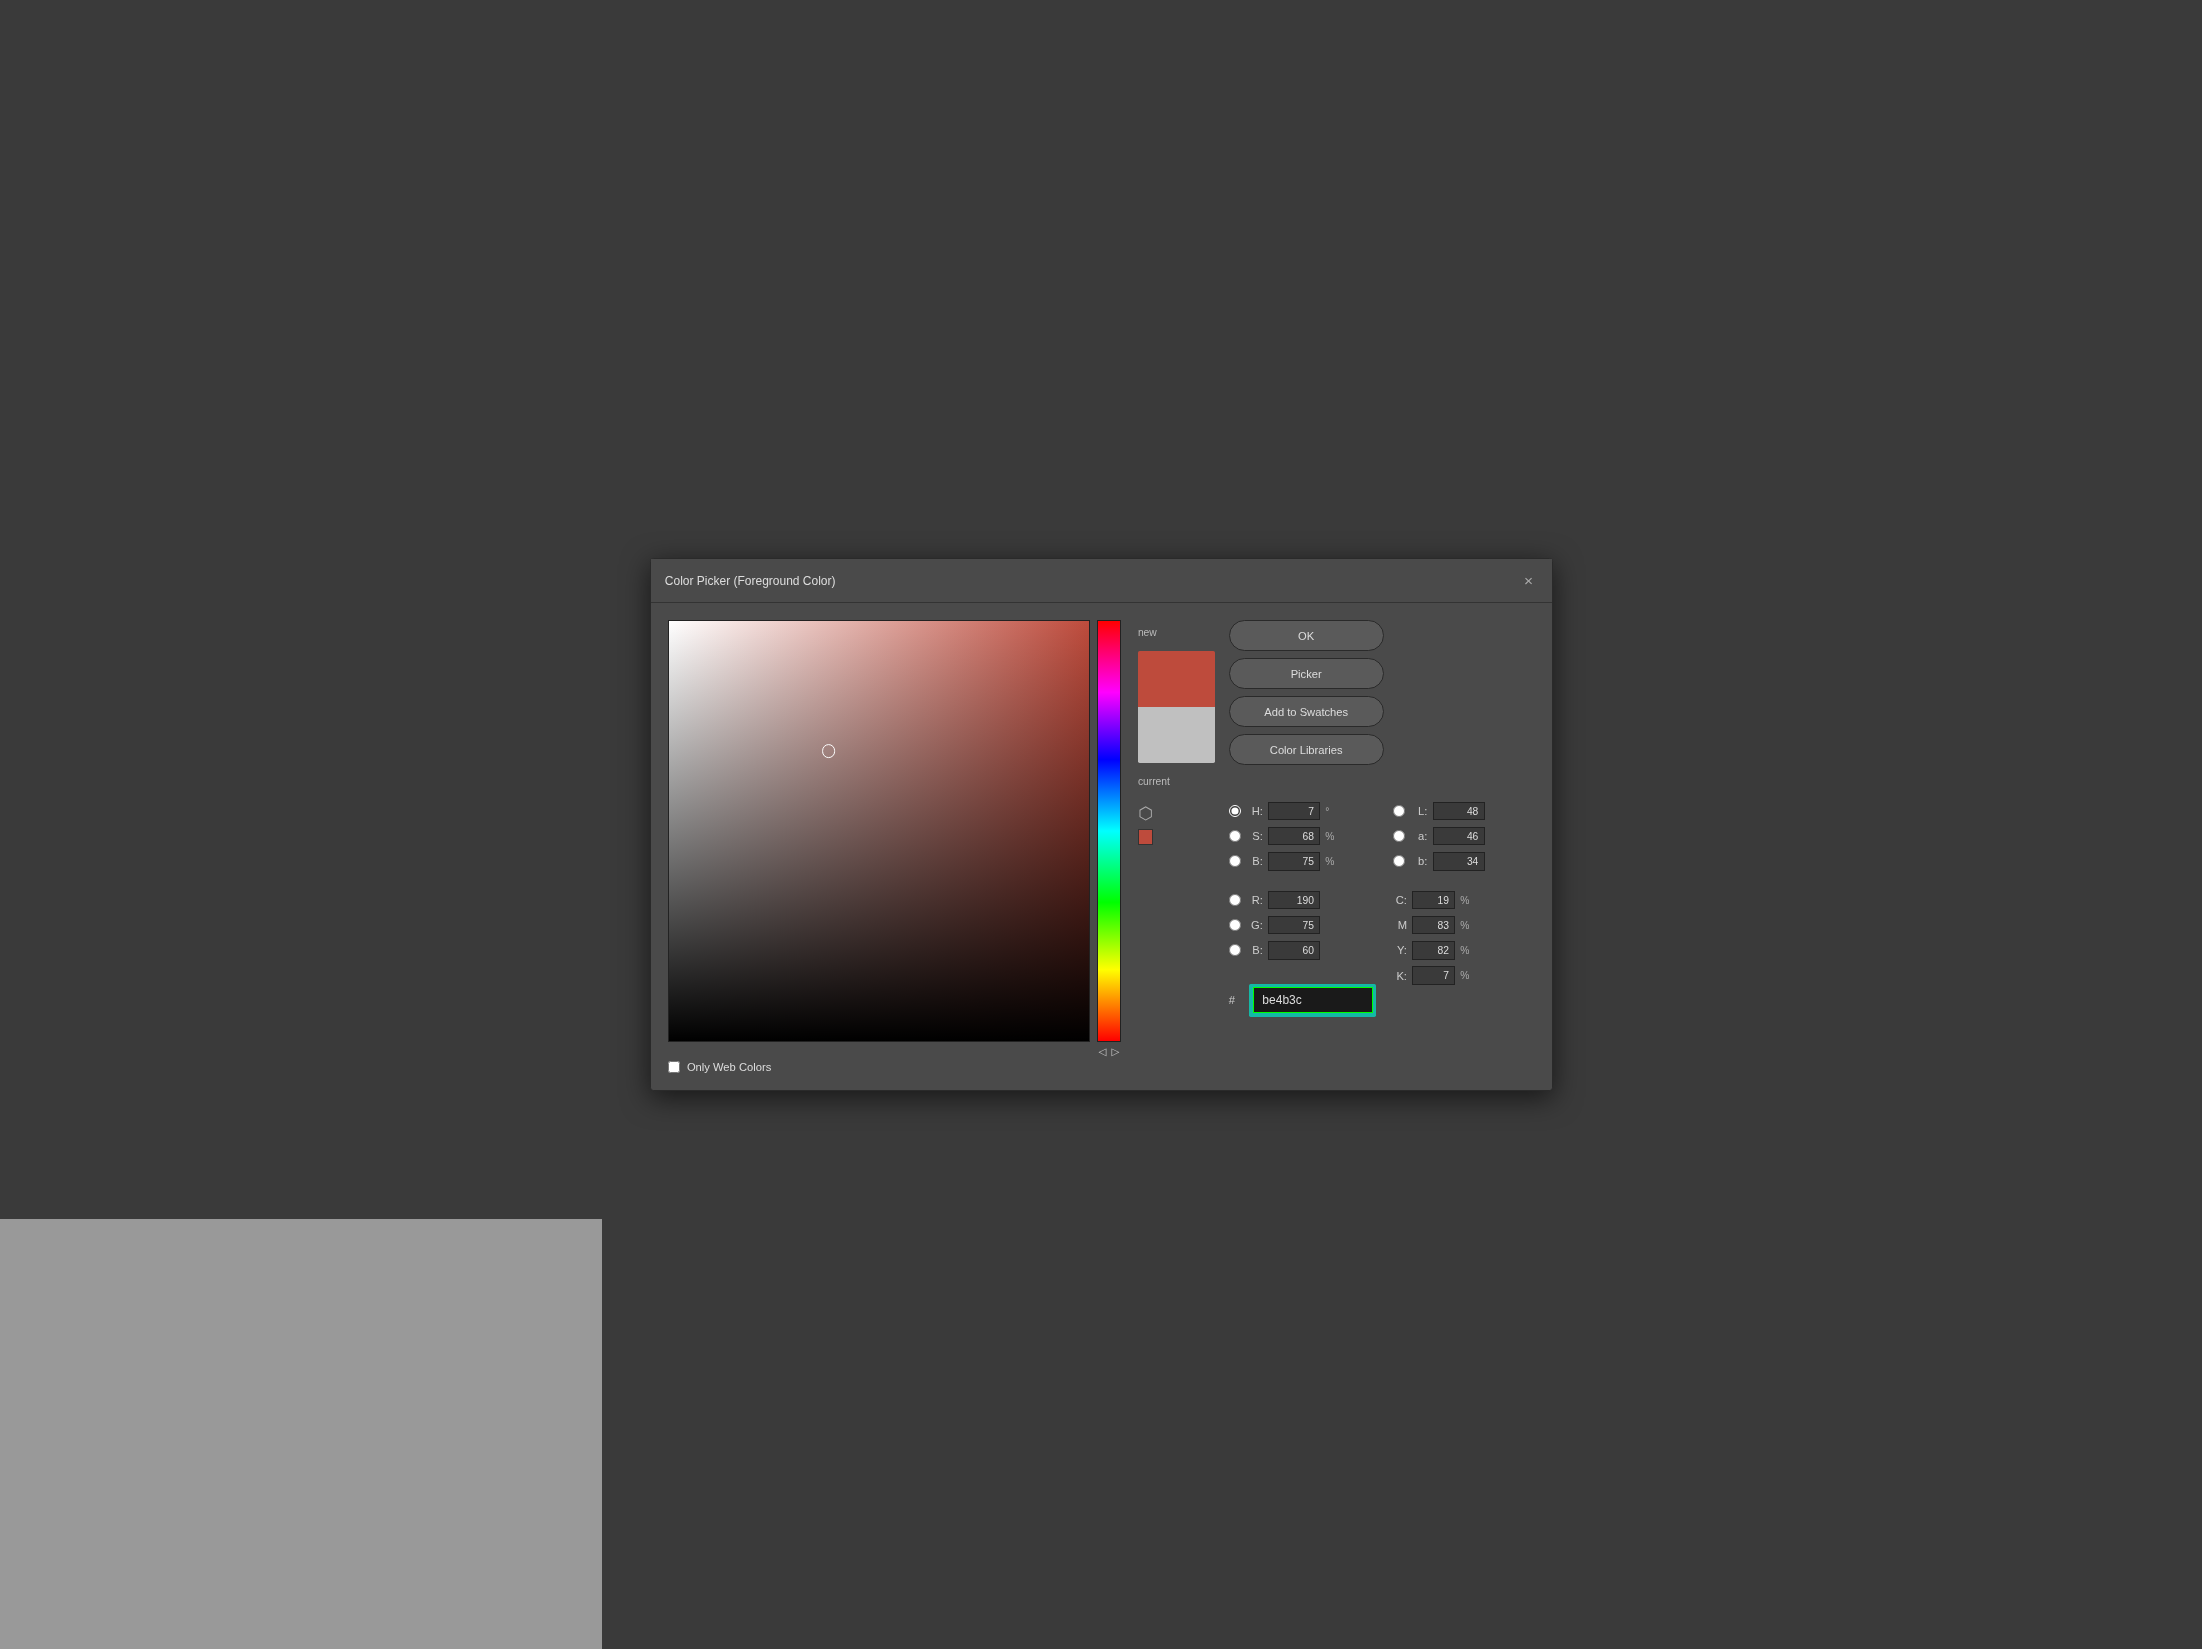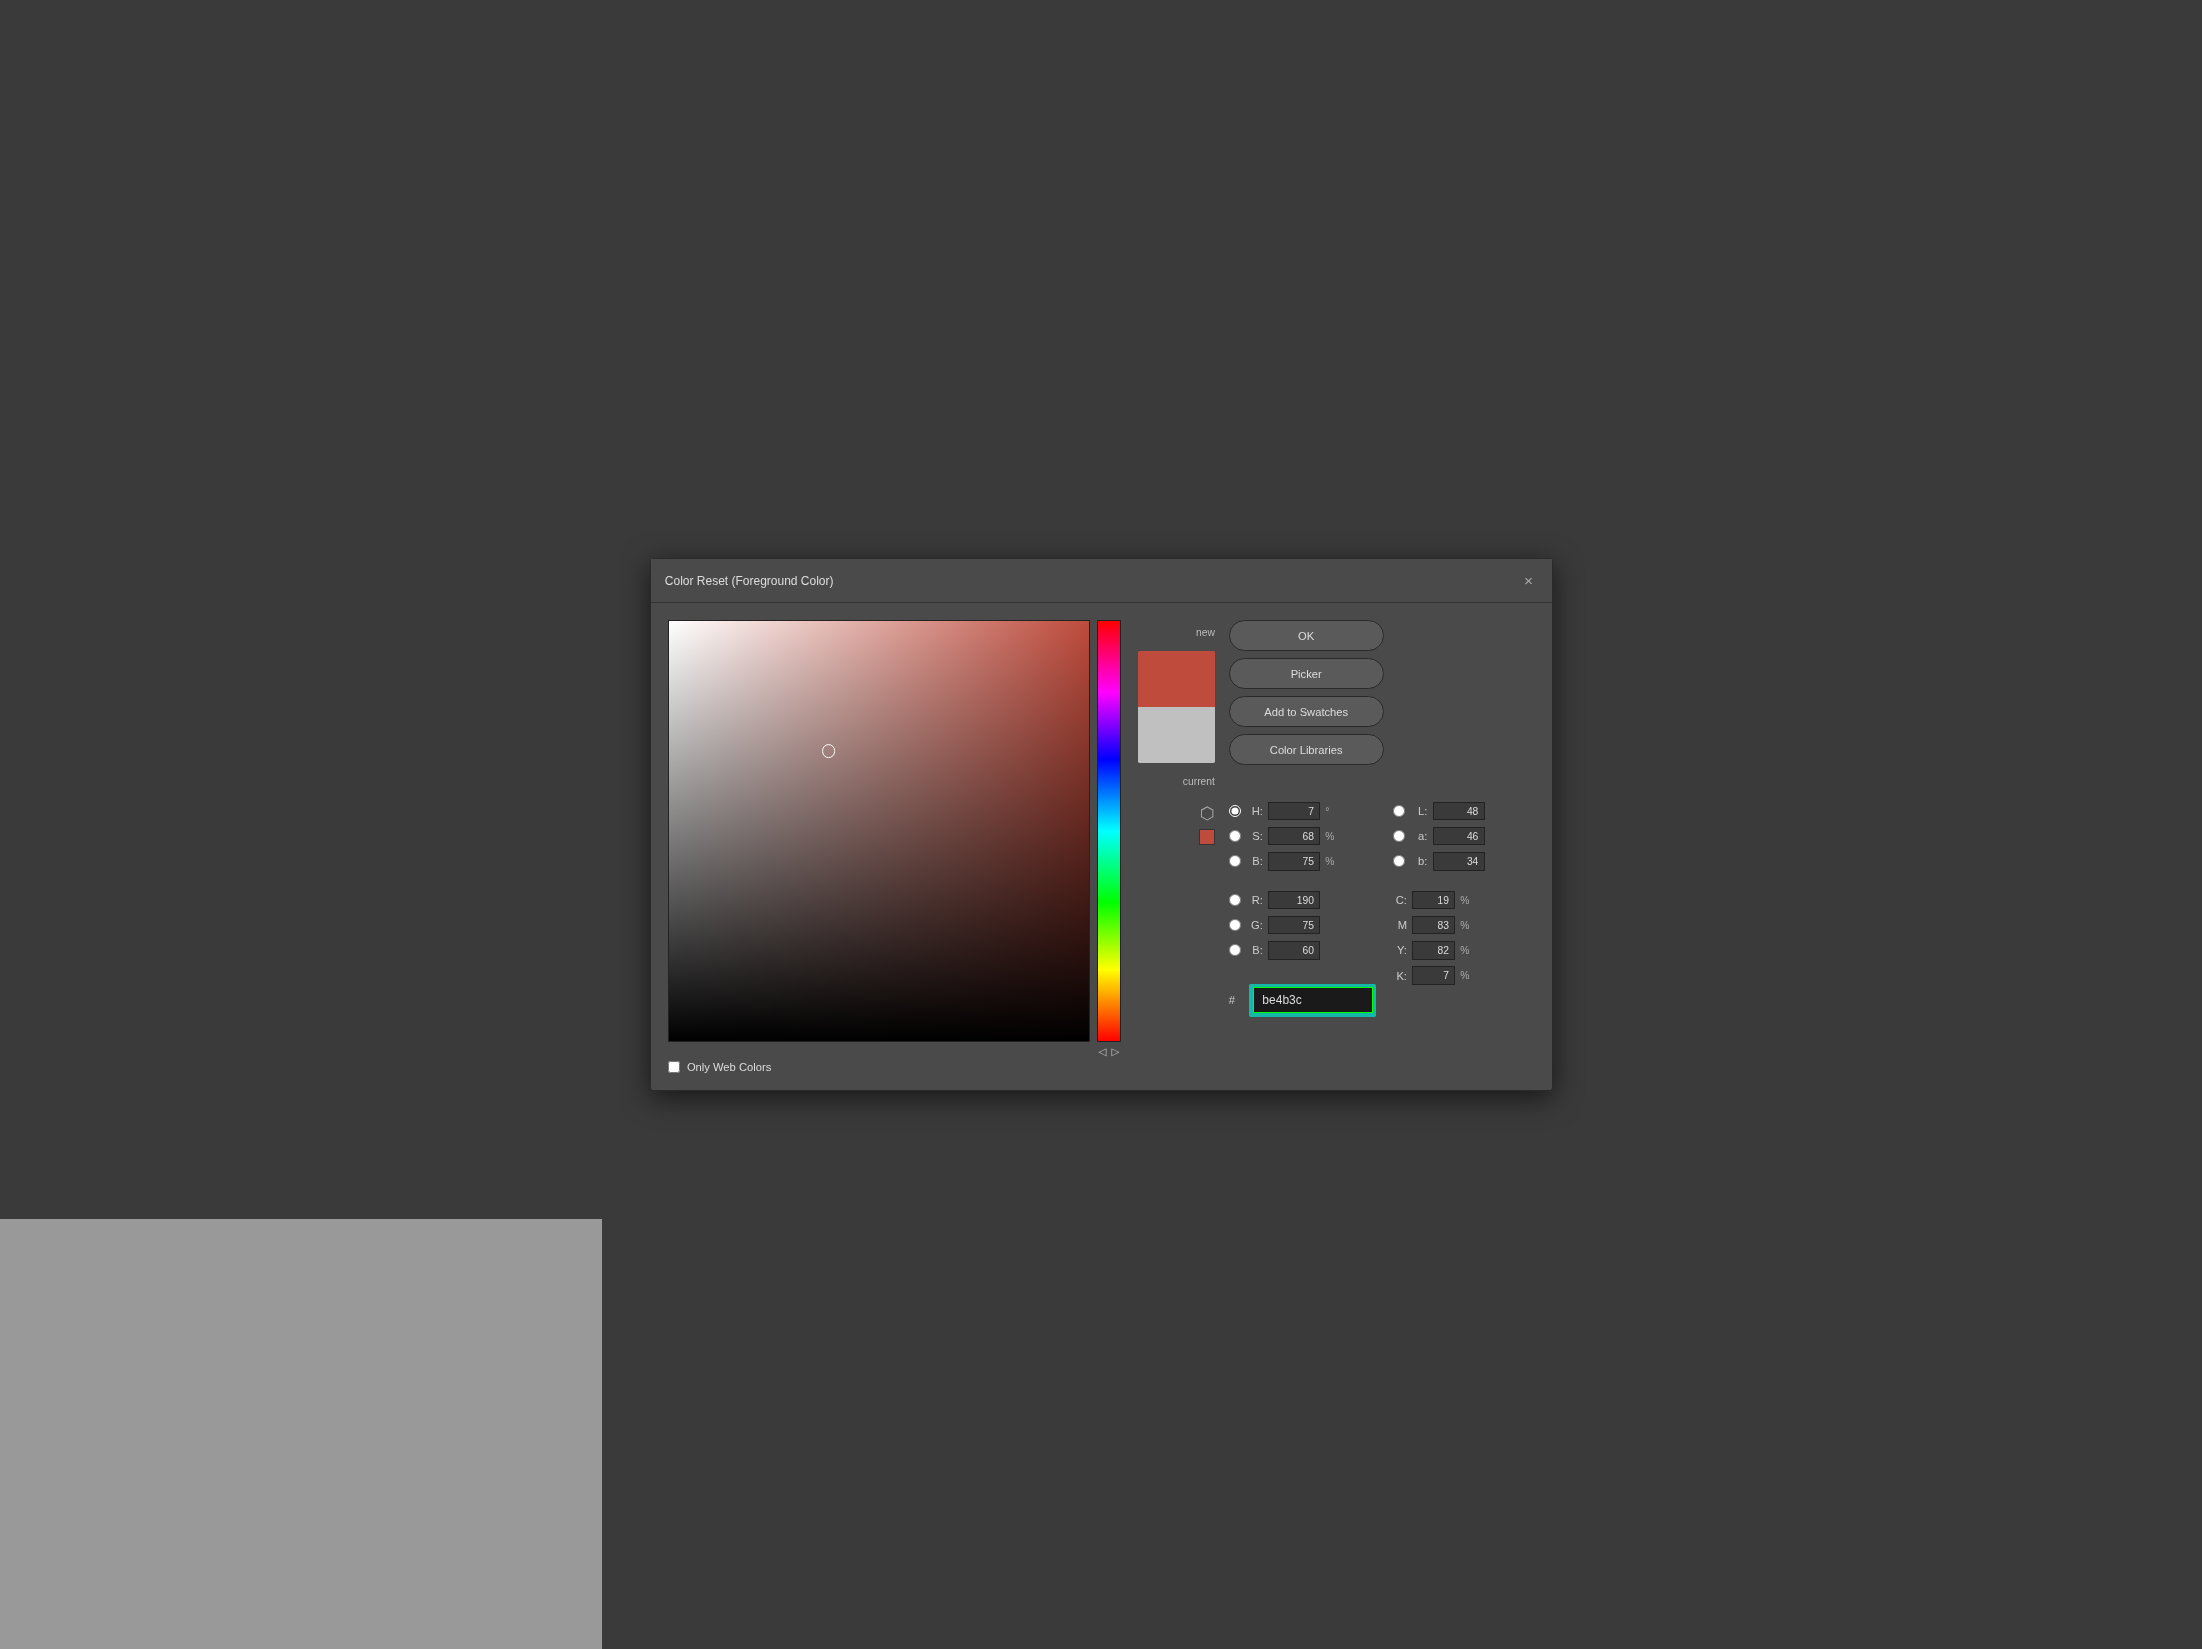--- a/index.html
+++ b/index.html
@@ -138,21 +138,21 @@
     .web-colors-row input[type="checkbox"] {
       width: 12px;
       height: 12px;
       accent-color: #888;
     }
 
     
     .middle-section {
       display: flex;
       flex-direction: column;
-      align-items: flex-end;
+      align-items: flex-start;
       gap: 13px;
       flex-shrink: 0;
       padding-top: 6.9px;
     }
 
     .label-new {
       font-size: 10.3px;
       color: #bbb;
       text-align: center;
     }
@@ -357,21 +357,21 @@
     }
   </style>
 </head>
 <body>
 
 <div class="bg-panel"></div>
 
 <div class="dialog">
 
   <div class="dialog-title-bar">
-    <span class="dialog-title">Color Reset (Foreground Color)</span>
+    <span class="dialog-title">Color Picker (Foreground Color)</span>
     <button class="close-btn">×</button>
   </div>
 
   <div class="dialog-body">
 
     <div class="left-section">
       <div style="display:flex;flex-direction:column;gap:8.6px;">
         <div class="color-field">
           <div class="color-field-gradient"></div>
           <div class="color-cursor"></div>

